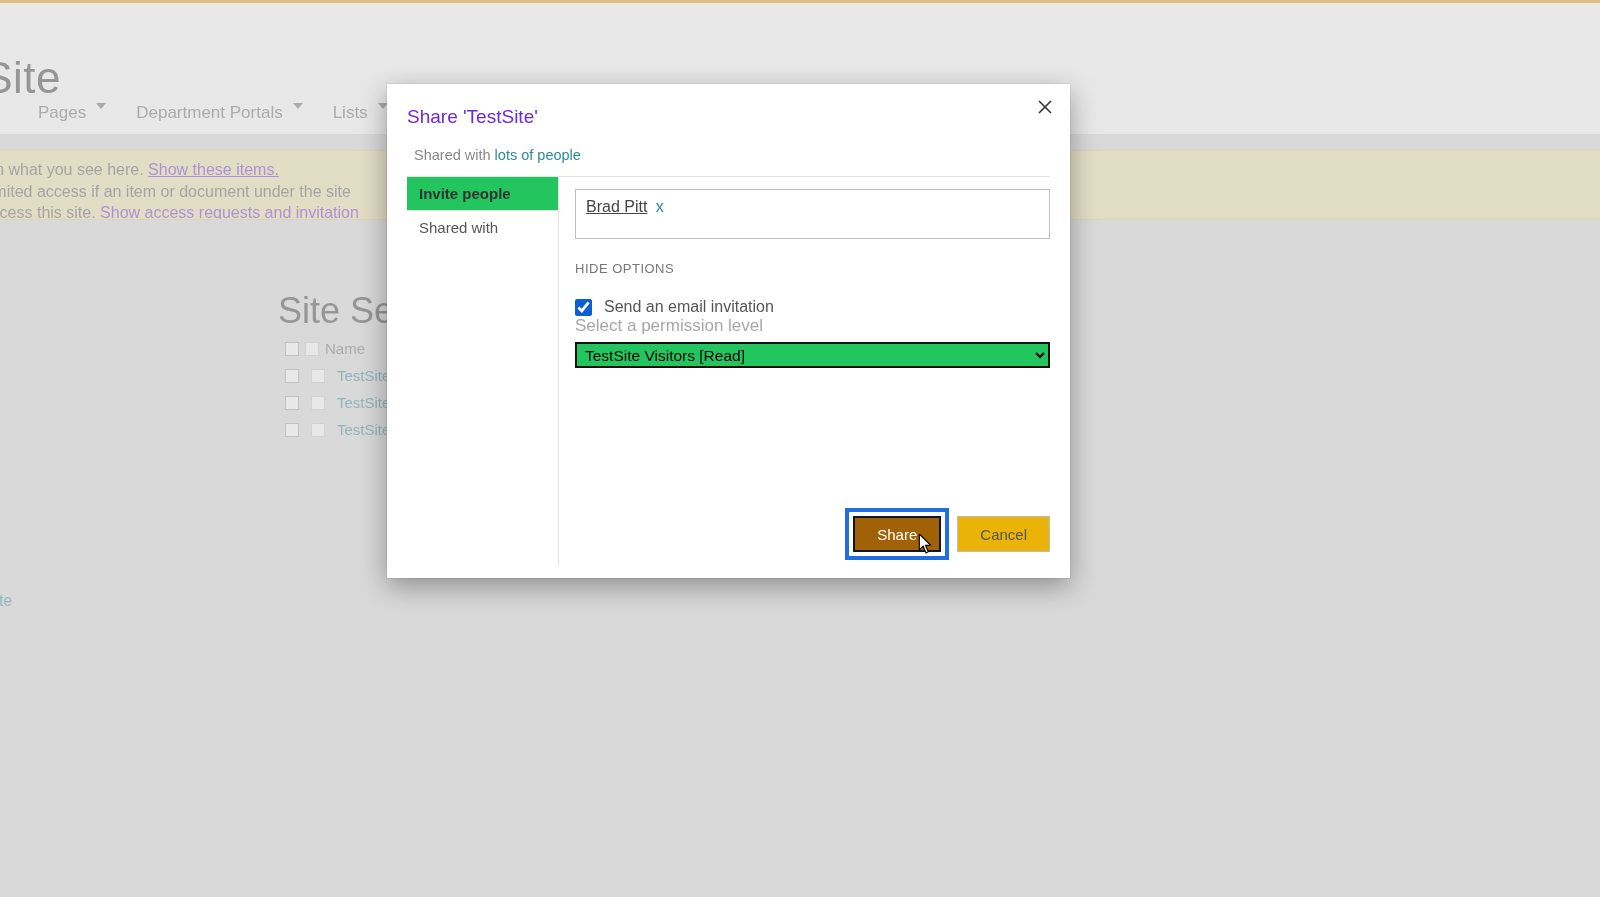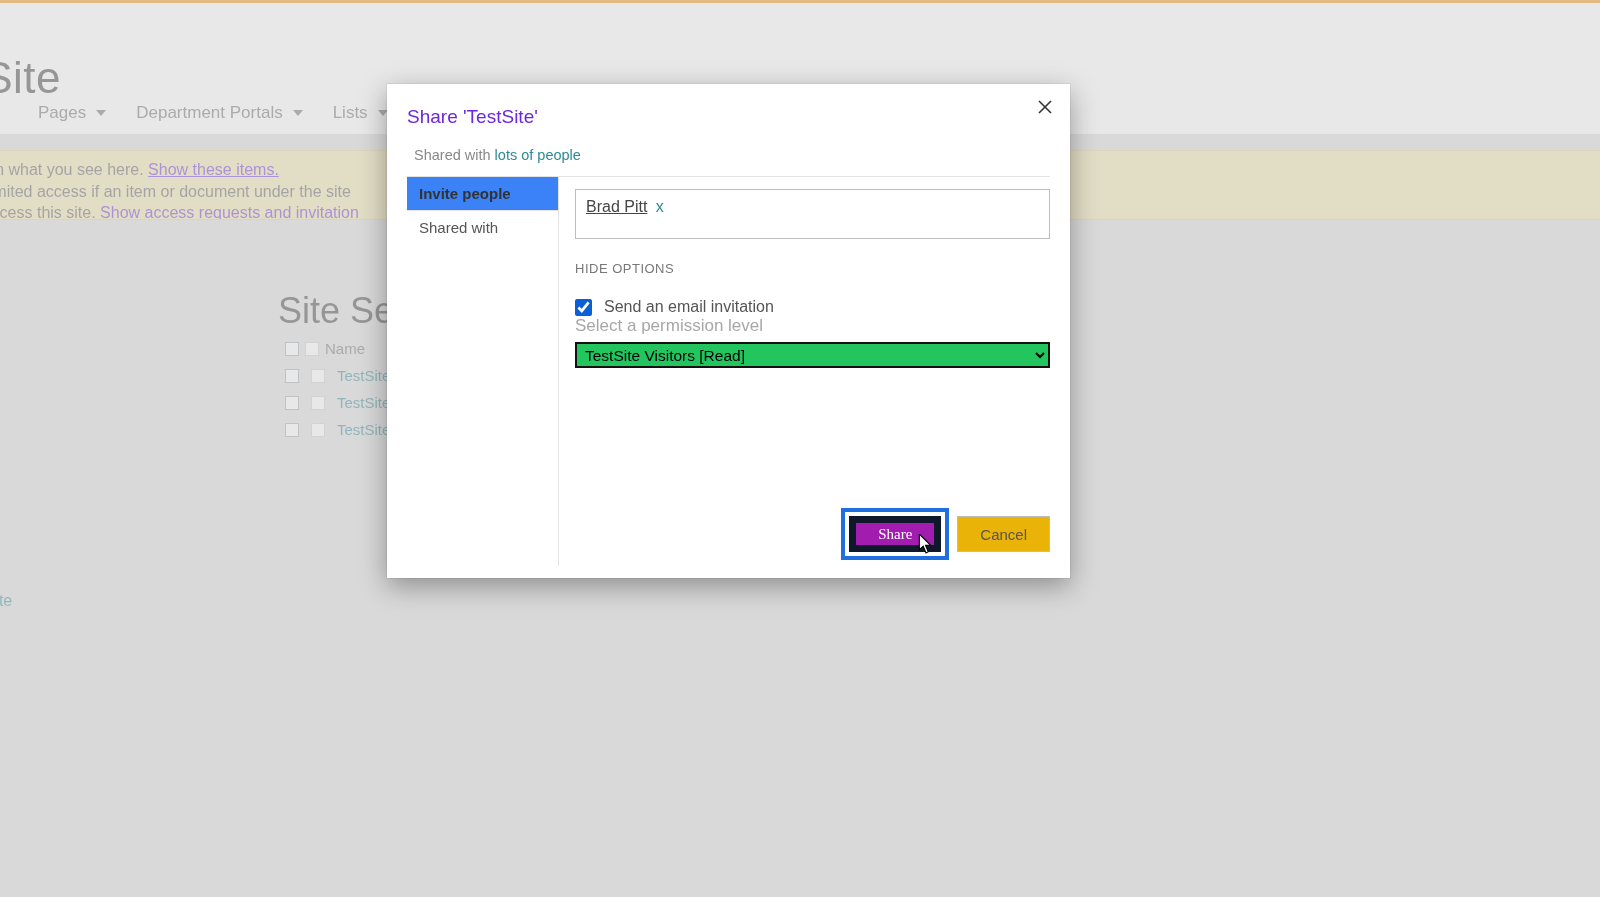--- a/index.html
+++ b/index.html
@@ -15,21 +15,21 @@
     padding-left: 0;
   }
   .site-title {
     position: absolute; left: -52px; top: 50px; font-size: 44px; font-weight: 300; color: #333;
     letter-spacing: 0.5px;
   }
   .nav {
     position: absolute; left: 0; top: 100px; display: flex; align-items: center; gap: 30px;
     font-size: 17px; color: #666;
   }
-  .nav-item { display: flex; align-items: center; gap: 10px; cursor: pointer; }
+  .nav-item { display: flex; gap: 10px; cursor: pointer; }
   .caret {
     display: inline-block; width: 0; height: 0;
     border-left: 5px solid transparent; border-right: 5px solid transparent;
     border-top: 6px solid #666;
   }
 
   
   .notice-band {
     position: absolute; top: 150px; left: 0; right: 0; height: 70px;
     background: #f1e3a7; border-top: 1px solid #e0cf89; border-bottom: 1px solid #e0cf89;
@@ -88,21 +88,21 @@
     border-top: 1px solid #e3e3e3;
     display: flex;
   }
   .side-tabs {
     width: 152px; border-right: 1px solid #e3e3e3; padding-top: 0;
   }
   .side-tab {
     padding: 8px 12px; font-size: 15px; color: #555; cursor: pointer;
   }
   .side-tab.active {
-    background: #3b82f6; font-weight: 600; color: #333; border-bottom: 1px solid #e3e3e3;
+    background: #22c55e; font-weight: 600; color: #333; border-bottom: 1px solid #e3e3e3;
   }
 
   .panel { flex: 1; padding: 0 0 0 16px; position: relative; }
 
   .people-box {
     border: 1px solid #bdbdbd; min-height: 50px; padding: 8px 10px; font-size: 16px; color: #444;
     margin-top: 12px;
   }
   .person { text-decoration: underline; color: #444; }
   .remove-x { color: #2a8a98; margin-left: 4px; cursor: pointer; }
@@ -127,21 +127,21 @@
   }
 
   .actions {
     position: absolute; right: 0; bottom: 6px; display: flex; align-items: center; gap: 8px;
   }
   .btn {
     height: 36px; padding: 0 22px; font-size: 15px; cursor: pointer;
     border: 1px solid #bdbdbd; background: #eab308; color: #555;
   }
   .btn.primary {
-    background: #a21caf; color: #fff; border: 7px solid #0f172a; font-family: Liberation Serif, serif;
+    background: #a16207; color: #fff; border: 2px solid #0f172a;
   }
   .highlight-ring {
     border: 4px solid #1f6fe0; padding: 4px; display: inline-flex;
   }
 
   .cursor {
     position: absolute; left: 918px; top: 534px; pointer-events: none;
     font-size: 18px; color: #000;
   }
   .cursor svg { width: 16px; height: 20px; }

